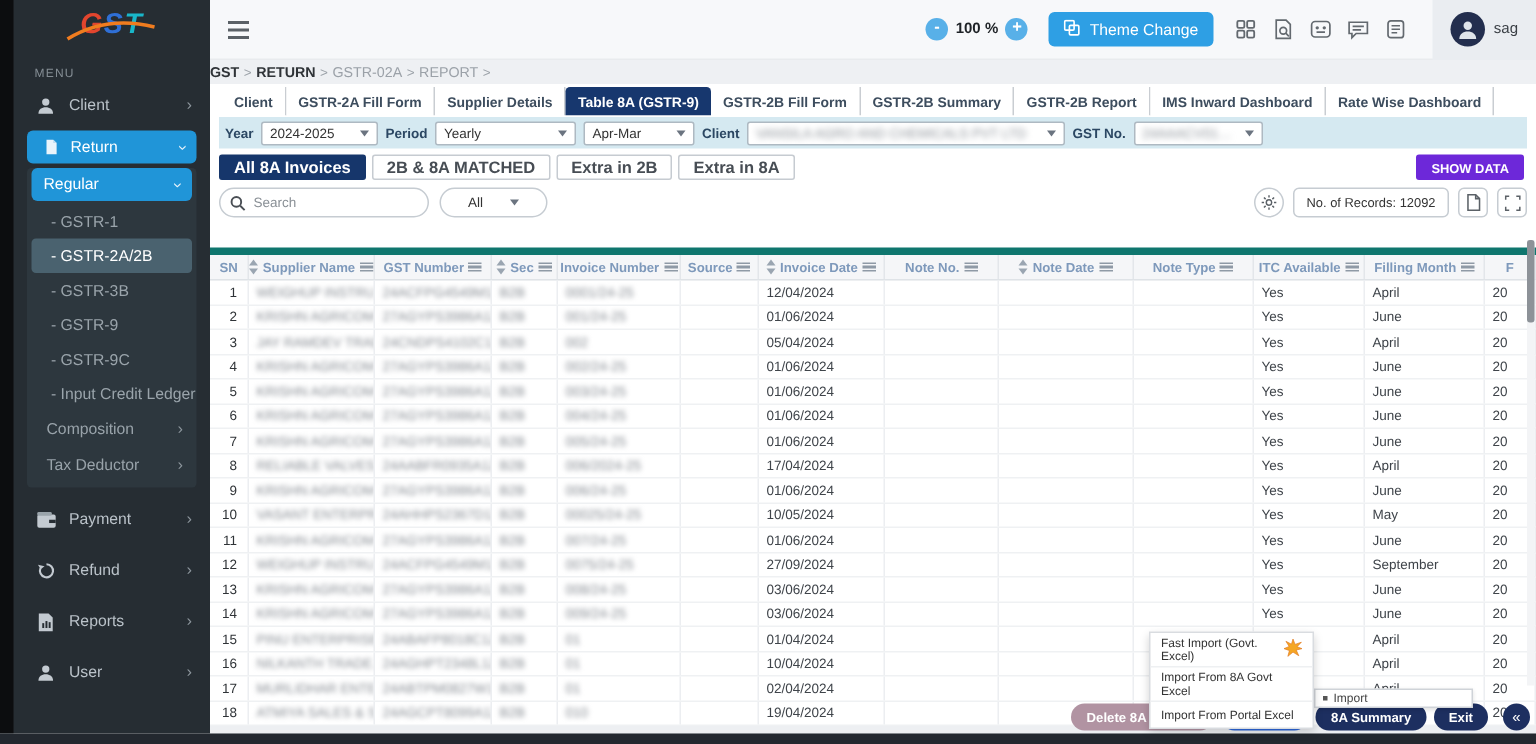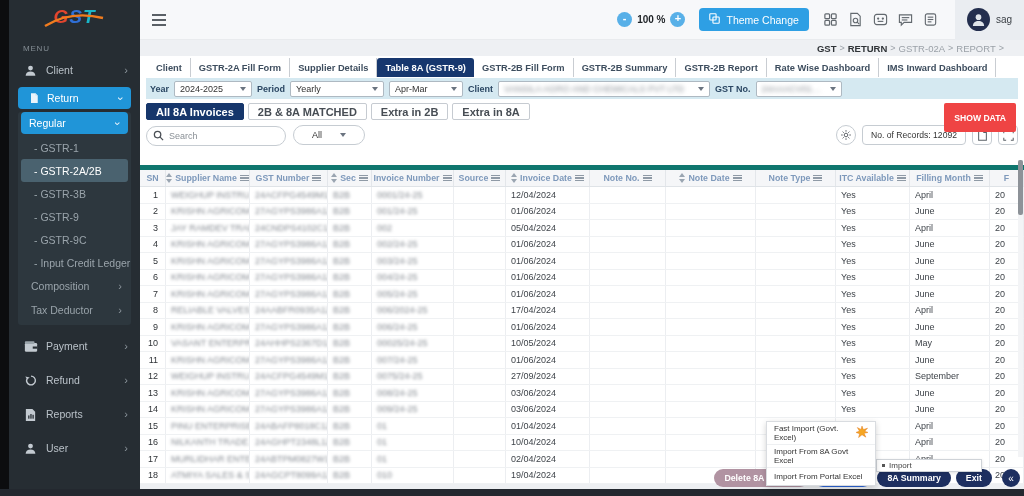--- a/index.html
+++ b/index.html
@@ -39,42 +39,42 @@
   .zoomctl{display:flex;align-items:center;gap:5px}
   .zbtn{width:15px;height:15px;border-radius:50%;background:#58b0e8;color:#fff;font-size:11px;line-height:13px;text-align:center;cursor:pointer;font-weight:bold}
   .zoomtext{font-size:10px;font-weight:bold;color:#1e2226}
   .theme-btn{height:23px;background:#2e9fe4;border-radius:4px;color:#fff;font-size:10.5px;display:flex;align-items:center;gap:6px;padding:0 10px;margin:0 14px;cursor:pointer}
   .topicons{display:flex;align-items:center;gap:9px;margin-right:10px}
   .ticon{width:16px;height:16px;display:inline-flex;align-items:center;justify-content:center;cursor:pointer}
   .avatarblock{height:40px;background:#eaedf1;display:flex;align-items:center;gap:6px;padding:0 12px;margin-left:6px;cursor:pointer}
   .avatar{width:23px;height:23px;border-radius:50%;background:#232e4e;display:flex;align-items:center;justify-content:center;overflow:hidden}
   .uname{font-size:10px;color:#3a3f45}
 
-  #crumbrow{height:16px;background:#eef0f3;display:flex;align-items:center;justify-content:flex-end;padding-right:20px;font-size:9.5px;gap:3px}
+  #crumbrow{height:16px;background:#eef0f3;display:flex;align-items:center;justify-content:flex-start;padding-right:4px;font-size:9.5px;gap:3px}
   .crumb{color:#9ba1a8}.crumb.strong{color:#2f3337;font-weight:bold}
   .crumb-sep{color:#9ba1a8;font-size:9px}
 
   
   #tabsrow{display:flex;margin:2px 0 0 8px;height:19px;overflow:hidden}
   .tab{display:flex;align-items:center;padding:0 8px;font-size:9.3px;font-weight:bold;color:#3d4d5e;border-right:1px solid #c9cdd2;background:#fff;white-space:nowrap;cursor:pointer}
   .tab.active{background:#17376e;color:#fff;border-radius:3px 3px 0 0;border-right:none}
 
   
   #filterrow{height:21px;background:#d5e9f1;margin:1px 6px 0;display:flex;align-items:center;gap:5px;padding:0 4px;font-size:9px}
   .flabel{font-weight:bold;color:#2b4763;white-space:nowrap}
   .fselect{height:16px;background:#fff;border:1px solid #aeb9c2;border-radius:2px;display:flex;align-items:center;padding:0 5px;gap:6px;color:#333;cursor:pointer;white-space:nowrap;overflow:hidden}
   .fselect .tri{margin-left:auto}
   .tri{width:0;height:0;border-left:3px solid transparent;border-right:3px solid transparent;border-top:4px solid #6b7480;flex:0 0 auto}
   .blurtxt{filter:blur(2px);color:#8a9097;overflow:hidden;text-overflow:ellipsis}
 
   
   #subtabsrow{margin:4px 6px 0;display:flex;gap:4px;position:relative;height:17px}
   .subtab{display:flex;align-items:center;padding:0 9px;font-size:11px;font-weight:bold;color:#474d54;background:#fff;border:1px solid #c6cbd1;border-radius:2px;cursor:pointer;white-space:nowrap}
   .subtab.active{background:#16366b;color:#fff;border-color:#16366b}
-  #showdata{position:absolute;right:2px;top:0;height:29px;background:#ef4444;color:#fff;font-size:8.6px;font-weight:bold;display:flex;align-items:center;padding:0 10px;border-radius:2px;cursor:pointer}
+  #showdata{position:absolute;right:2px;top:0;height:17px;background:#6d28d9;color:#fff;font-size:8.6px;font-weight:bold;display:flex;align-items:center;padding:0 10px;border-radius:2px;cursor:pointer}
 
   
   #toolbar{margin:5px 6px 0;display:flex;align-items:center;gap:7px;height:20px}
   .searchwrap{position:relative}
   .searchwrap svg{position:absolute;left:7px;top:5px}
   #search{width:140px;height:20px;border:1px solid #c6ccd2;border-radius:10px;font-size:9px;padding:0 6px 0 22px;color:#333;outline:none;font-family:"Liberation Sans",sans-serif}
   #search::placeholder{color:#8a9096}
   #alldd{width:72px;height:20px;border:1px solid #c6ccd2;border-radius:10px;font-size:9px;display:flex;align-items:center;padding:0 18px;color:#333;cursor:pointer}
   .rightctl{margin-left:auto;display:flex;align-items:center;gap:6px}
   .cbtn{height:20px;border:1px solid #c6ccd2;border-radius:4px;display:flex;align-items:center;justify-content:center;background:#fff;cursor:pointer}
@@ -320,22 +320,22 @@
       </div>
 
     <div id="tabsrow">
         <div class="tab">Client</div>
         <div class="tab">GSTR-2A Fill Form</div>
         <div class="tab">Supplier Details</div>
         <div class="tab active">Table 8A (GSTR-9)</div>
         <div class="tab">GSTR-2B Fill Form</div>
         <div class="tab">GSTR-2B Summary</div>
         <div class="tab">GSTR-2B Report</div>
+        <div class="tab">IMS Inward Dashboard</div>
         <div class="tab">Rate Wise Dashboard</div>
-        <div class="tab">IMS Inward Dashboard</div>
       </div>
 
     <div id="filterrow">
       <span class="flabel">Year</span>
       <div class="fselect" style="width:78px">
         <span>2024-2025</span>
           <span class="tri"></span>
       </div>
       <span class="flabel">Period</span>
       <div class="fselect" style="width:94px">

